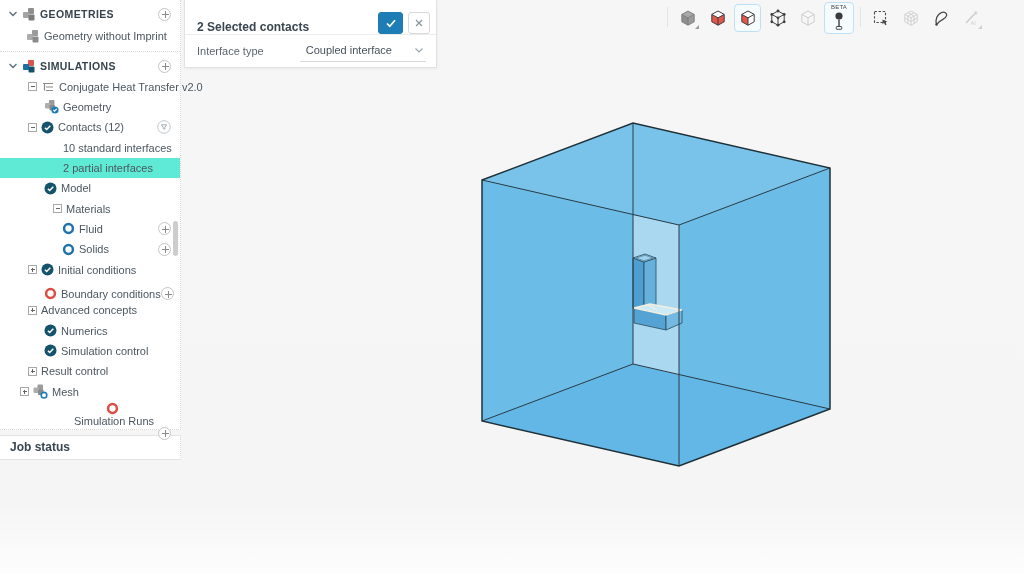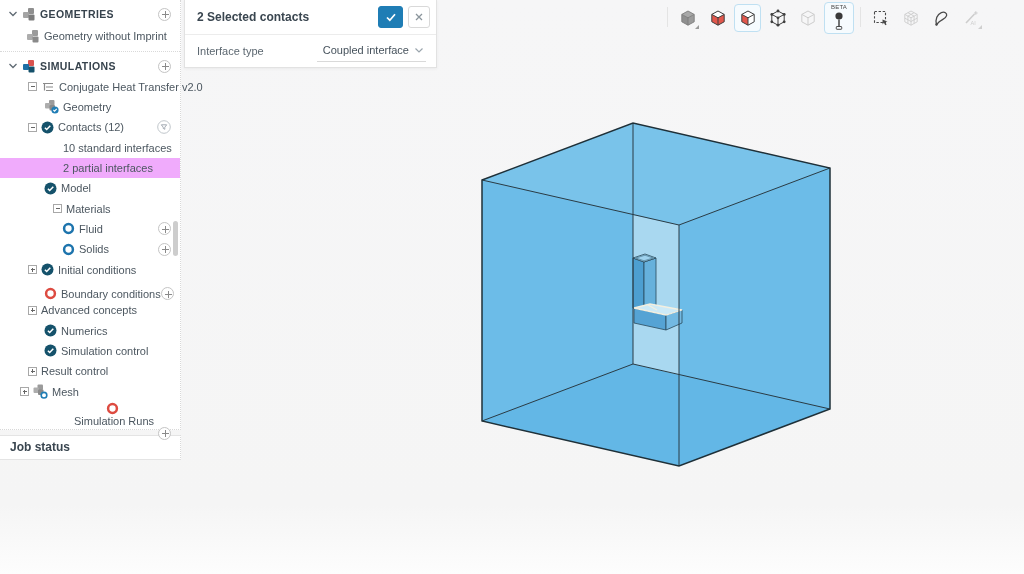--- a/index.html
+++ b/index.html
@@ -10,21 +10,21 @@
   
   #viewport { position:absolute; left:0; top:0; width:1024px; height:574px; }
 
   
   .sidebar { position:absolute; left:0; top:0; width:181px; }
   .tree-panel { background:#ffffff; width:181px; height:430px;
     border-right:1px dotted #d8d8d8; border-bottom:1px dotted #d8d8d8; padding-top:3px; position:relative; }
   .row { display:flex; align-items:center; height:20.35px; font-size:11px; color:#4c5760; cursor:default; white-space:nowrap; }
   .row.h22 { height:22px; }
   .row.header { font-weight:bold; font-size:10.5px; letter-spacing:.4px; color:#37434d; }
-  .row.selected { background:#f0abfc; }
+  .row.selected { background:#5eead4; }
   .row .lbl { margin-left:4px; }
   .sec-divider { border-bottom:1px dotted #d9d9d9; margin:4px 0 4px 0; }
   .ticon { flex:0 0 auto; display:inline-flex; }
   .gap4 { margin-left:4px; }
   .push { margin-left:auto; margin-right:9px; }
 
   .plus-btn { position:relative; width:13px; height:13px; border:1px solid #c4c4c4; border-radius:50%; background:#fff; flex:0 0 auto; }
   .plus-btn::before { content:""; position:absolute; left:3px; top:5.5px; width:7px; height:1px; background:#8a8a8a; }
   .plus-btn::after  { content:""; position:absolute; left:6px; top:2.5px; width:1px; height:7px; background:#8a8a8a; }
 
@@ -34,30 +34,30 @@
 
   .scroll-thumb { position:absolute; right:2px; top:221px; width:5px; height:35px; background:#cdcdcd; border-radius:3px; }
 
   .job-status { margin-top:5px; background:#fff; width:181px; height:25px;
     border-top:1px solid #e4e4e4; border-bottom:1px solid #e4e4e4; border-right:1px dotted #d8d8d8;
     font-size:12px; font-weight:bold; color:#3a4650; line-height:23px; padding-left:10px; }
 
   
   .sel-panel { position:absolute; left:184px; top:0; width:253px; background:#fff;
     border:1px solid #e2e2e2; border-top:none; box-shadow:0 1px 3px rgba(0,0,0,.05); }
-  .sel-head { display:flex; align-items:center; height:34px; padding:0 6px 0 12px; }
+  .sel-head { display:flex; align-items:flex-end; height:34px; padding:0 6px 0 12px; }
   .sel-title { font-size:12px; font-weight:bold; color:#3a4650; }
   .btn-apply { margin-left:auto; width:25px; height:22px; background:#1f7db5; border:1px solid #1f7db5;
     border-radius:3px; display:flex; align-items:center; justify-content:center; }
   .btn-cancel { margin-left:5px; width:22px; height:22px; background:#fff; border:1px solid #d9d9d9;
     border-radius:3px; display:flex; align-items:center; justify-content:center; }
   .sel-divider { border-top:1px solid #ececec; }
   .sel-field { display:flex; align-items:center; height:32px; padding:0 10px 0 12px; }
   .field-label { font-size:11px; color:#5c6770; }
-  .field-value-wrap { margin-left:auto; display:flex; align-items:center; gap:5px;
+  .field-value-wrap { margin-left:auto; display:flex; align-items:center; gap:22px;
     border-bottom:1px solid #d9d9d9; padding:3px 2px 5px 6px; }
   .field-value { font-size:11px; color:#46525c; }
 
   
   .toolbar { position:absolute; left:664px; top:2px; display:flex; align-items:flex-start; gap:3px; }
   .tb-sep { width:1px; height:20px; background:#e4e4e4; margin:5px 3px 0 3px; }
   .tb-btn { position:relative; width:27px; height:28px; margin-top:2px; display:flex; align-items:center; justify-content:center; border-radius:4px; }
   .tb-box { border:1px solid #bfe0f2; background:#f6fbfe; }
   .tb-beta { width:30px; height:32px; margin-top:0; border:1px solid #bfe0f2; background:#f6fbfe; border-radius:4px;
     display:flex; flex-direction:column; align-items:center; justify-content:flex-start; padding-top:1px; }

